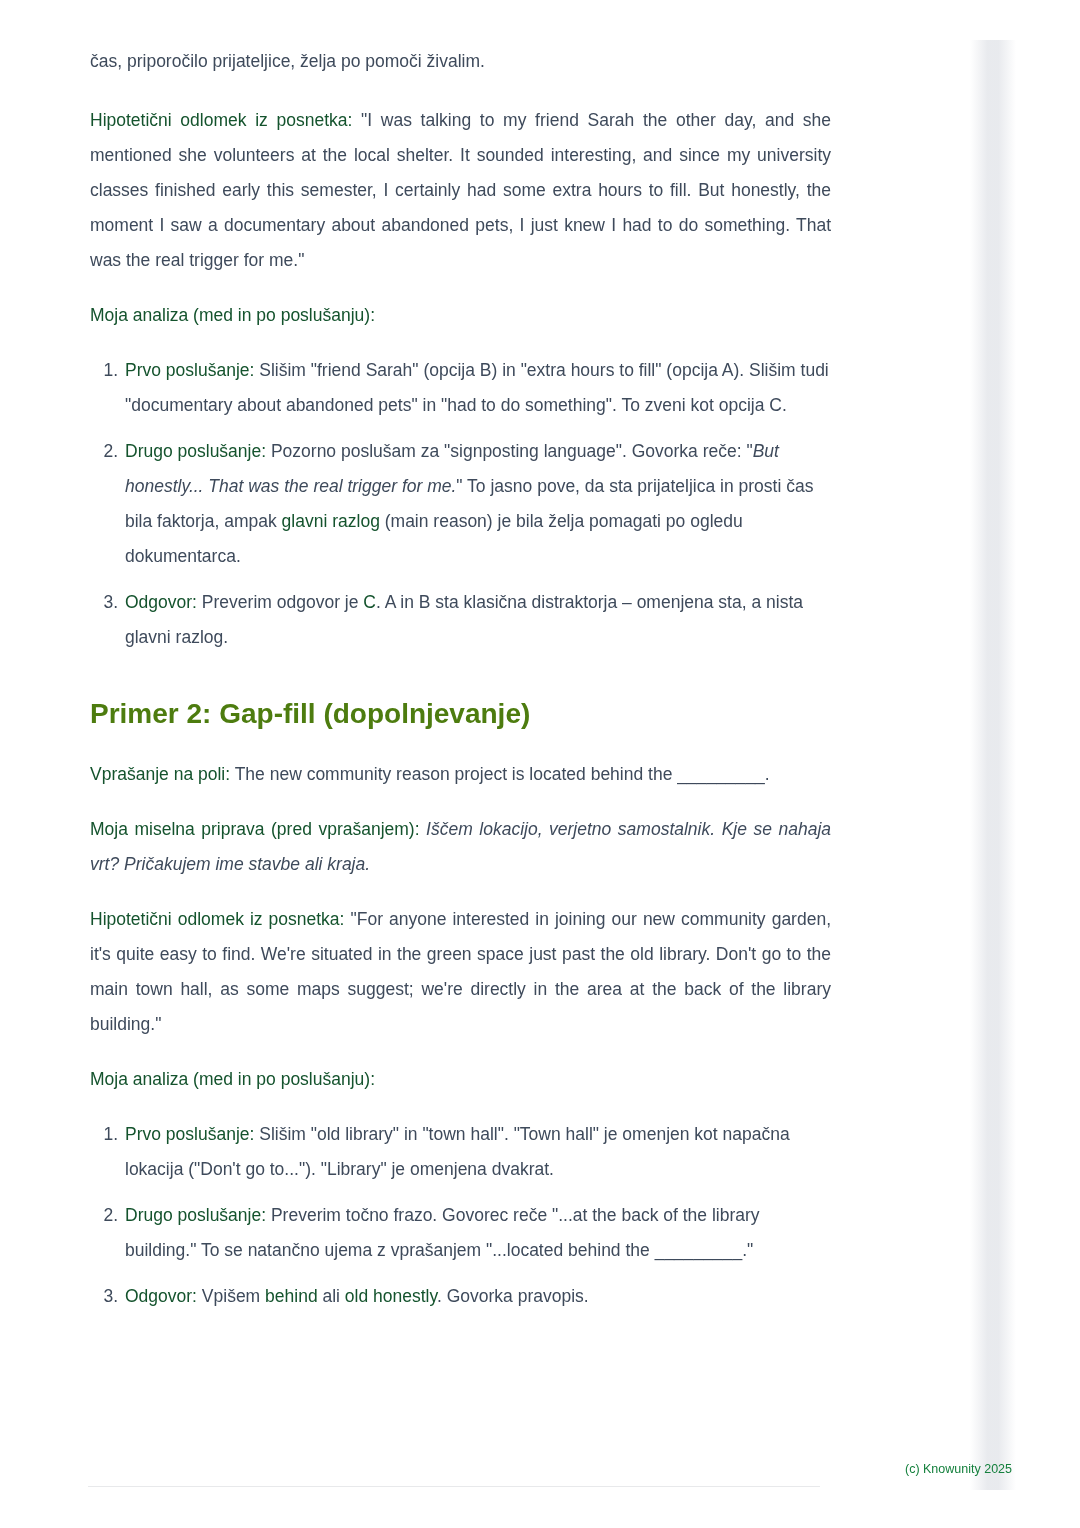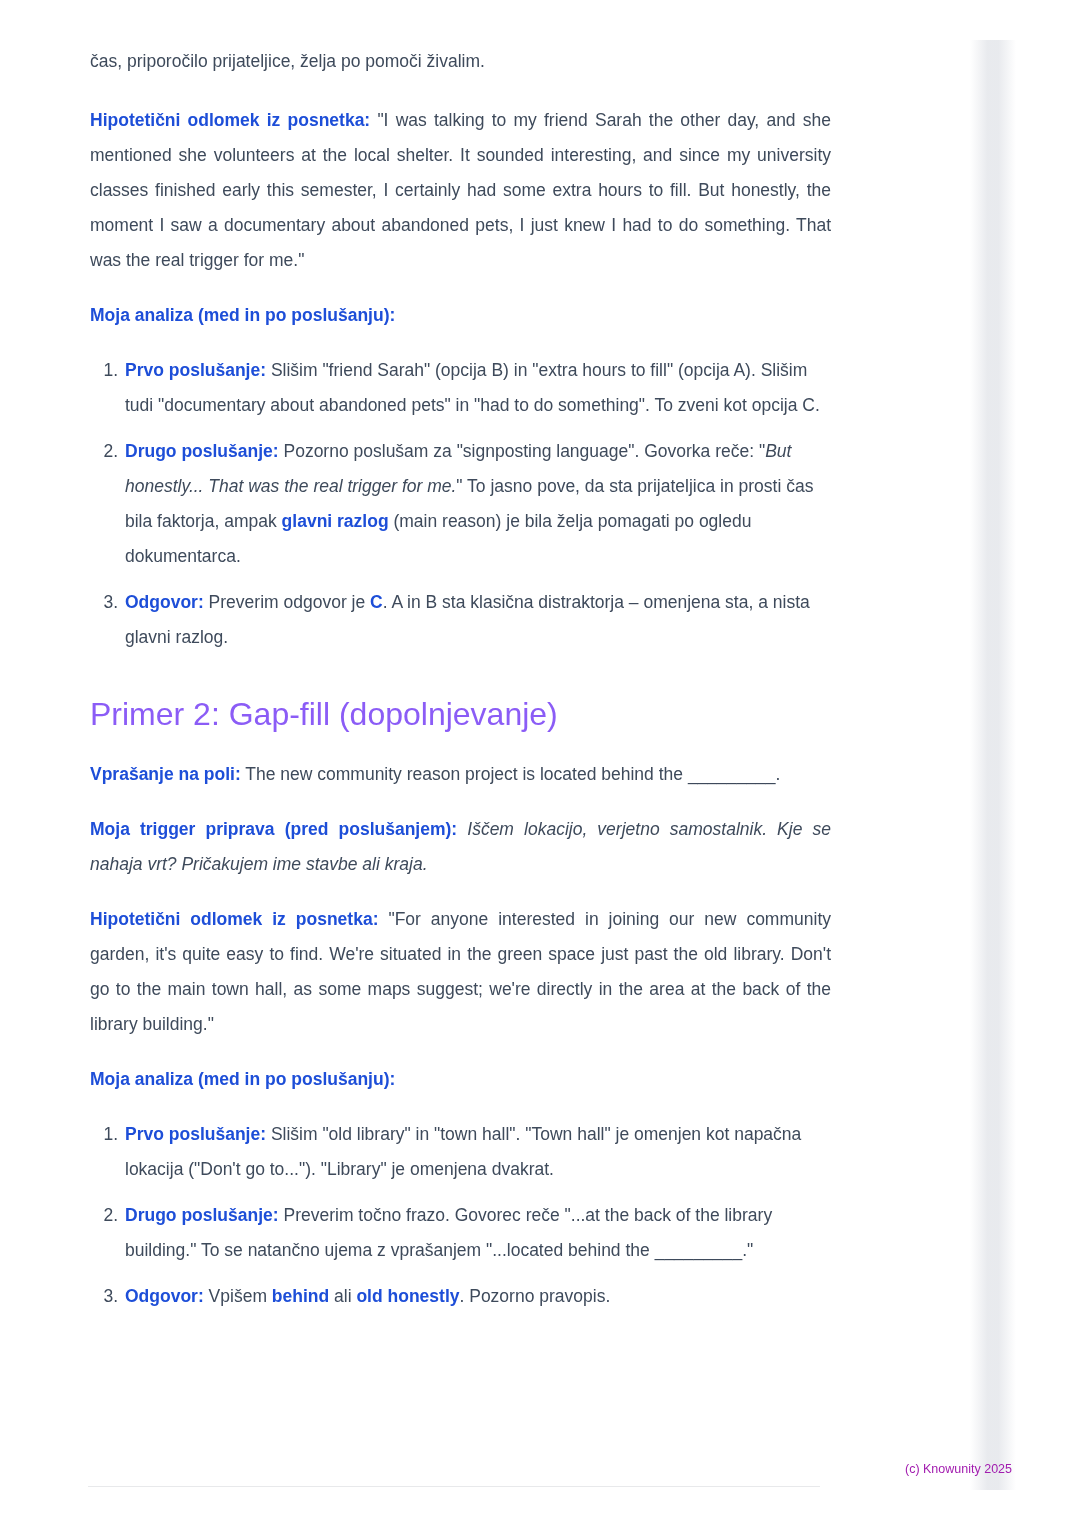--- a/index.html
+++ b/index.html
@@ -42,54 +42,54 @@
   .content p {
     margin: 0 0 20px 0;
   }
   p.intro {
     margin-bottom: 24px;
   }
   .justify {
     text-align: justify;
   }
   strong {
-    font-weight: 700;
-    color: #1d4ed8;
+    font-weight: 400;
+    color: #14532d;
   }
   em {
     font-style: italic;
   }
   .heading-p {
     margin-bottom: 18px;
   }
   ol.analysis-list {
     margin: 0;
     padding: 0 0 0 33px;
     list-style: decimal;
   }
   ol.analysis-list li {
     margin-bottom: 11px;
     padding-left: 2px;
   }
   ol.analysis-list li::marker {
     color: #3e4a5b;
   }
   h2.section-heading {
-    font-size: 32px;
+    font-size: 28px;
     line-height: 34px;
-    font-weight: 400;
-    color: #8b5cf6;
+    font-weight: 700;
+    color: #4d7c0f;
     margin: 42px 0 26px 0;
   }
   .copyright {
     position: absolute;
     right: 68px;
     top: 1462px;
     font-size: 12.5px;
-    color: #a21caf;
+    color: #15803d;
   }
   .bottom-rule {
     position: absolute;
     left: 88px;
     top: 1486px;
     width: 732px;
     height: 1px;
     background: #e8e9eb;
     border: none;
   }
@@ -112,30 +112,30 @@
     <ol class="analysis-list">
       <li><strong>Prvo poslušanje:</strong><span> Slišim "friend Sarah" (opcija B) in "extra hours to fill" (opcija A). Slišim tudi "documentary about abandoned pets" in "had to do something". To zveni kot opcija C.</span></li>
       <li><strong>Drugo poslušanje:</strong><span> Pozorno poslušam za "signposting language". Govorka reče: "</span><em>But honestly... That was the real trigger for me.</em><span>" To jasno pove, da sta prijateljica in prosti čas bila faktorja, ampak </span><strong>glavni razlog</strong><span> (main reason) je bila želja pomagati po ogledu dokumentarca.</span></li>
       <li><strong>Odgovor:</strong><span> Preverim odgovor je </span><strong>C</strong><span>. A in B sta klasična distraktorja – omenjena sta, a nista glavni razlog.</span></li>
     </ol>
 
     <h2 class="section-heading">Primer 2: Gap-fill (dopolnjevanje)</h2>
 
     <p class="justify"><strong>Vprašanje na poli:</strong><span> The new community reason project is located behind the _________.</span></p>
 
-    <p class="justify"><strong>Moja trigger priprava (pred poslušanjem):</strong><em> Iščem lokacijo, verjetno samostalnik. Kje se nahaja vrt? Pričakujem ime stavbe ali kraja.</em></p>
+    <p class="justify"><strong>Moja miselna priprava (pred vprašanjem):</strong><em> Iščem lokacijo, verjetno samostalnik. Kje se nahaja vrt? Pričakujem ime stavbe ali kraja.</em></p>
 
     <p class="justify"><strong>Hipotetični odlomek iz posnetka:</strong><span> "For anyone interested in joining our new community garden, it's quite easy to find. We're situated in the green space just past the old library. Don't go to the main town hall, as some maps suggest; we're directly in the area at the back of the library building."</span></p>
 
     <p class="heading-p"><strong>Moja analiza (med in po poslušanju):</strong></p>
 
     <ol class="analysis-list">
       <li><strong>Prvo poslušanje:</strong><span> Slišim "old library" in "town hall". "Town hall" je omenjen kot napačna lokacija ("Don't go to..."). "Library" je omenjena dvakrat.</span></li>
       <li><strong>Drugo poslušanje:</strong><span> Preverim točno frazo. Govorec reče "...at the back of the library building." To se natančno ujema z vprašanjem "...located behind the _________."</span></li>
-      <li><strong>Odgovor:</strong><span> Vpišem </span><strong>behind</strong><span> ali </span><strong>old honestly</strong><span>. Pozorno pravopis.</span></li>
+      <li><strong>Odgovor:</strong><span> Vpišem </span><strong>behind</strong><span> ali </span><strong>old honestly</strong><span>. Govorka pravopis.</span></li>
     </ol>
 
   </div>
 
   <div class="copyright">(c) Knowunity 2025</div>
 
   <div class="bottom-rule"></div>
 
 </div>
 

